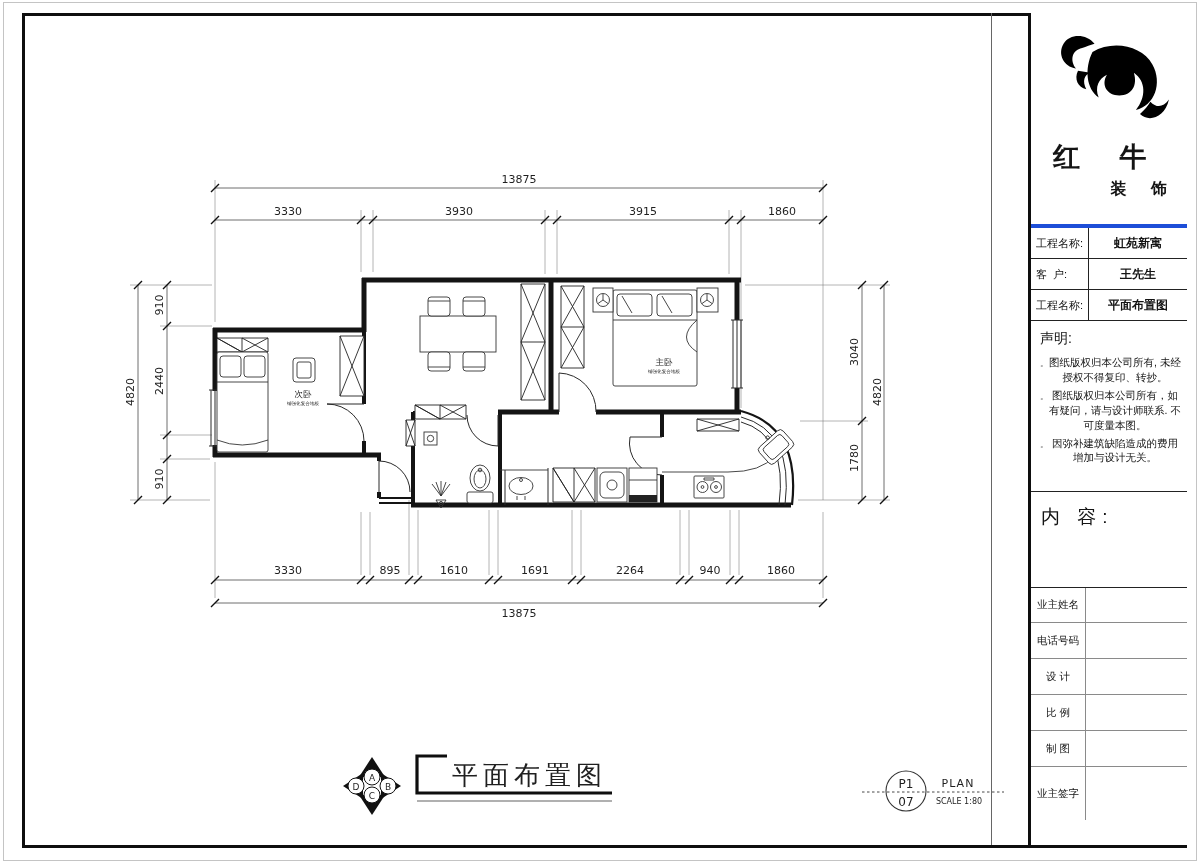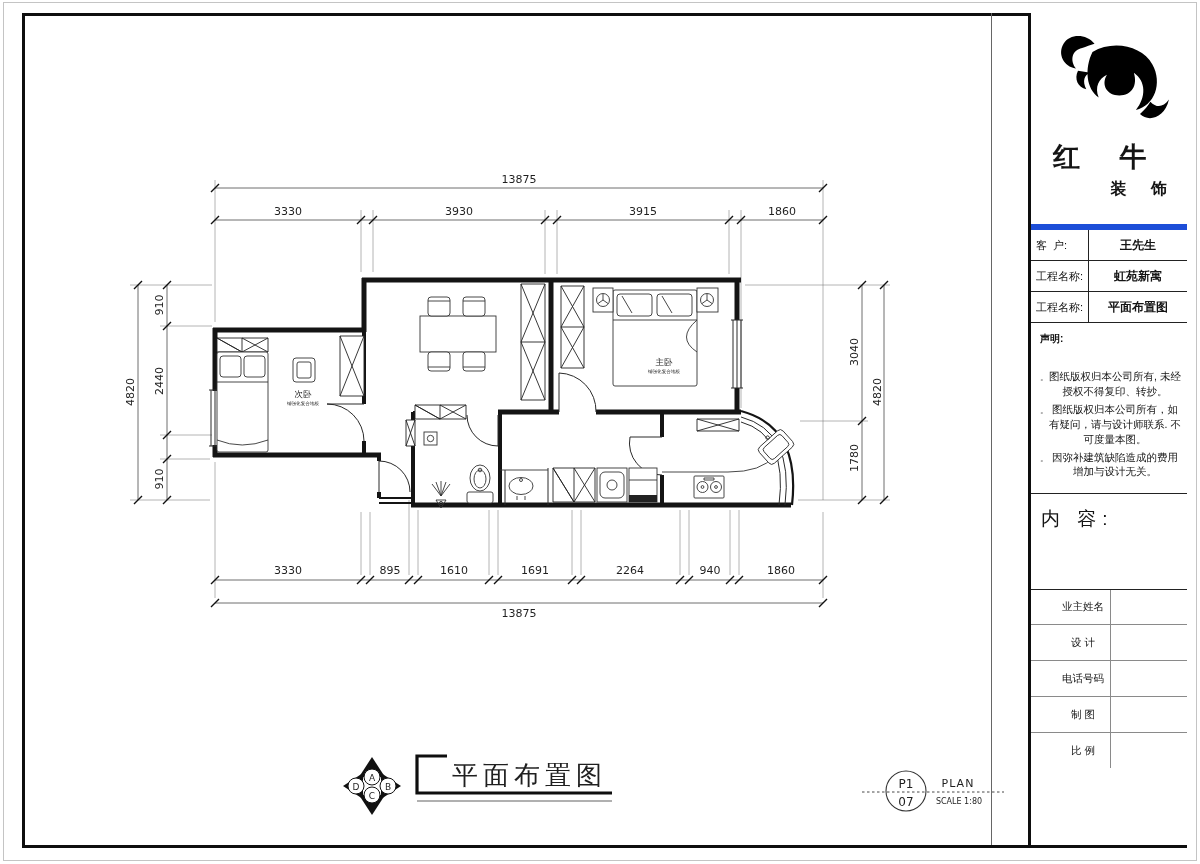--- a/index.html
+++ b/index.html
@@ -16,37 +16,37 @@
   .thin{stroke:#2a2a2a;stroke-width:1;fill:none;}
   .furn{stroke:#333;stroke-width:0.9;fill:#fff;}
   .furnl{stroke:#333;stroke-width:0.9;fill:none;}
   .dim{stroke:#4a4a4a;stroke-width:0.8;fill:none;}
   .ext{stroke:#777;stroke-width:0.55;fill:none;}
   .tick{stroke:#111;stroke-width:1.4;fill:none;}
   .dtxt{font-size:11px;}
   .xbox{stroke:#222;stroke-width:0.9;fill:#fff;}
   
   .tb{position:absolute;left:1028px;top:13px;width:156px;height:832px;background:#fff;border-left:3px solid #0e0e0e;box-sizing:content-box;}
-  .tb-logo{position:relative;height:211px;border-bottom:6px solid #1d4ed8;}
+  .tb-logo{position:relative;height:211px;border-bottom:4px solid #1d4ed8;}
   .brand1{position:absolute;left:22px;top:126px;font-size:27px;letter-spacing:16px;font-weight:bold;white-space:nowrap;}
   .brand2{position:absolute;right:10px;top:166px;font-size:16px;letter-spacing:10px;font-weight:bold;white-space:nowrap;}
   .tb-row{display:flex;height:30px;border-bottom:1px solid #222;align-items:center;}
   .tb-row .lbl{width:52px;align-self:stretch;display:flex;align-items:center;padding-left:5px;border-right:1px solid #222;font-size:11px;white-space:pre;}
   .tb-row .val{flex:1;text-align:center;font-size:12px;font-weight:bold;}
   .tb-statement{height:171px;border-bottom:1px solid #222;padding:9px 6px 0 9px;box-sizing:border-box;}
-  .st-title{font-size:10px;font-weight:bold;margin-bottom:23px;}
+  .st-title{font-size:14px;font-weight:normal;margin-bottom:7px;}
   .tb-statement ul{margin:0;padding:0;list-style:none;}
   .tb-statement li{display:flex;font-size:10.5px;line-height:1.42;margin-bottom:3px;}
   .tb-statement .blt{width:9px;font-size:8px;padding-top:3px;}
   .tb-statement .stx{flex:1;text-align:center;}
   .tb-content{height:96px;border-bottom:1px solid #222;padding:12px 0 0 10px;box-sizing:border-box;}
   .content-lbl{font-size:19px;font-weight:normal;letter-spacing:6px;}
   .sign-row{display:flex;border-bottom:1px solid #8a8a8a;}
   .sign-row:last-child{border-bottom:none;}
-  .sign-row .slbl{width:54px;border-right:1px solid #8a8a8a;display:flex;align-items:center;justify-content:center;font-size:10.5px;text-align:left;white-space:pre;padding-left:25px;}
+  .sign-row .slbl{width:54px;border-right:1px solid #8a8a8a;display:flex;align-items:center;justify-content:center;font-size:10.5px;text-align:left;white-space:pre;}
   .sign-row .sval{flex:1;}
 </style>
 </head>
 <body>
 
 <div class="sheet">
   <div class="outer-border"></div>
   <div class="frame"></div>
   <div class="area-divider"></div>
 
@@ -282,26 +282,26 @@
         <path fill="#000" d="M46,14 C38,4 22,4 16,14 C10,24 16,36 28,38 C22,30 24,20 34,18 C38,17 42,15 46,14 Z"></path>
         <path fill="#000" d="M30,40 C26,48 30,56 38,58 C34,50 36,44 42,42 Z"></path>
         <path fill="#000" d="M44,22 C64,10 92,16 102,34 C112,52 104,74 86,78 C96,66 96,50 84,42 C88,54 82,64 70,64 C58,64 52,54 58,44 C50,48 46,56 50,66 C38,58 36,38 44,22 Z"></path>
         <path fill="#000" d="M100,70 C106,76 112,76 118,68 C114,86 98,90 90,82 C94,78 98,74 100,70 Z"></path>
       </svg>
       <div class="brand1">红 牛</div>
       <div class="brand2">装 饰</div>
     </div>
 
     <div class="tb-row">
+      <div class="lbl">工程名称:</div>
+      <div class="val">虹苑新寓</div>
+    </div>
+    <div class="tb-row">
       <div class="lbl">客  户:</div>
       <div class="val">王先生</div>
-    </div>
-    <div class="tb-row">
-      <div class="lbl">工程名称:</div>
-      <div class="val">虹苑新寓</div>
     </div>
     <div class="tb-row">
       <div class="lbl">工程名称:</div>
       <div class="val">平面布置图</div>
     </div>
 
     <div class="tb-statement">
       <div class="st-title">声明:</div>
       <ul>
         <li>
@@ -322,30 +322,34 @@
     <div class="tb-content">
       <span class="content-lbl">内 容:</span>
     </div>
 
     <div>
       <div class="sign-row" style="height:34px">
         <div class="slbl">业主姓名</div>
           <div class="sval"></div>
       </div>
       <div class="sign-row" style="height:35px">
+        <div class="slbl">电话号码</div>
+          <div class="sval"></div>
+      </div>
+      <div class="sign-row" style="height:35px">
         <div class="slbl">设 计</div>
           <div class="sval"></div>
       </div>
       <div class="sign-row" style="height:35px">
-        <div class="slbl">电话号码</div>
+        <div class="slbl">比 例</div>
           <div class="sval"></div>
       </div>
       <div class="sign-row" style="height:35px">
         <div class="slbl">制 图</div>
           <div class="sval"></div>
       </div>
-      <div class="sign-row" style="height:35px">
-        <div class="slbl">比 例</div>
+      <div class="sign-row" style="height:53px">
+        <div class="slbl">业主签字</div>
           <div class="sval"></div>
       </div>
     </div>
   </aside>
 </div>
 
 </body></html>

